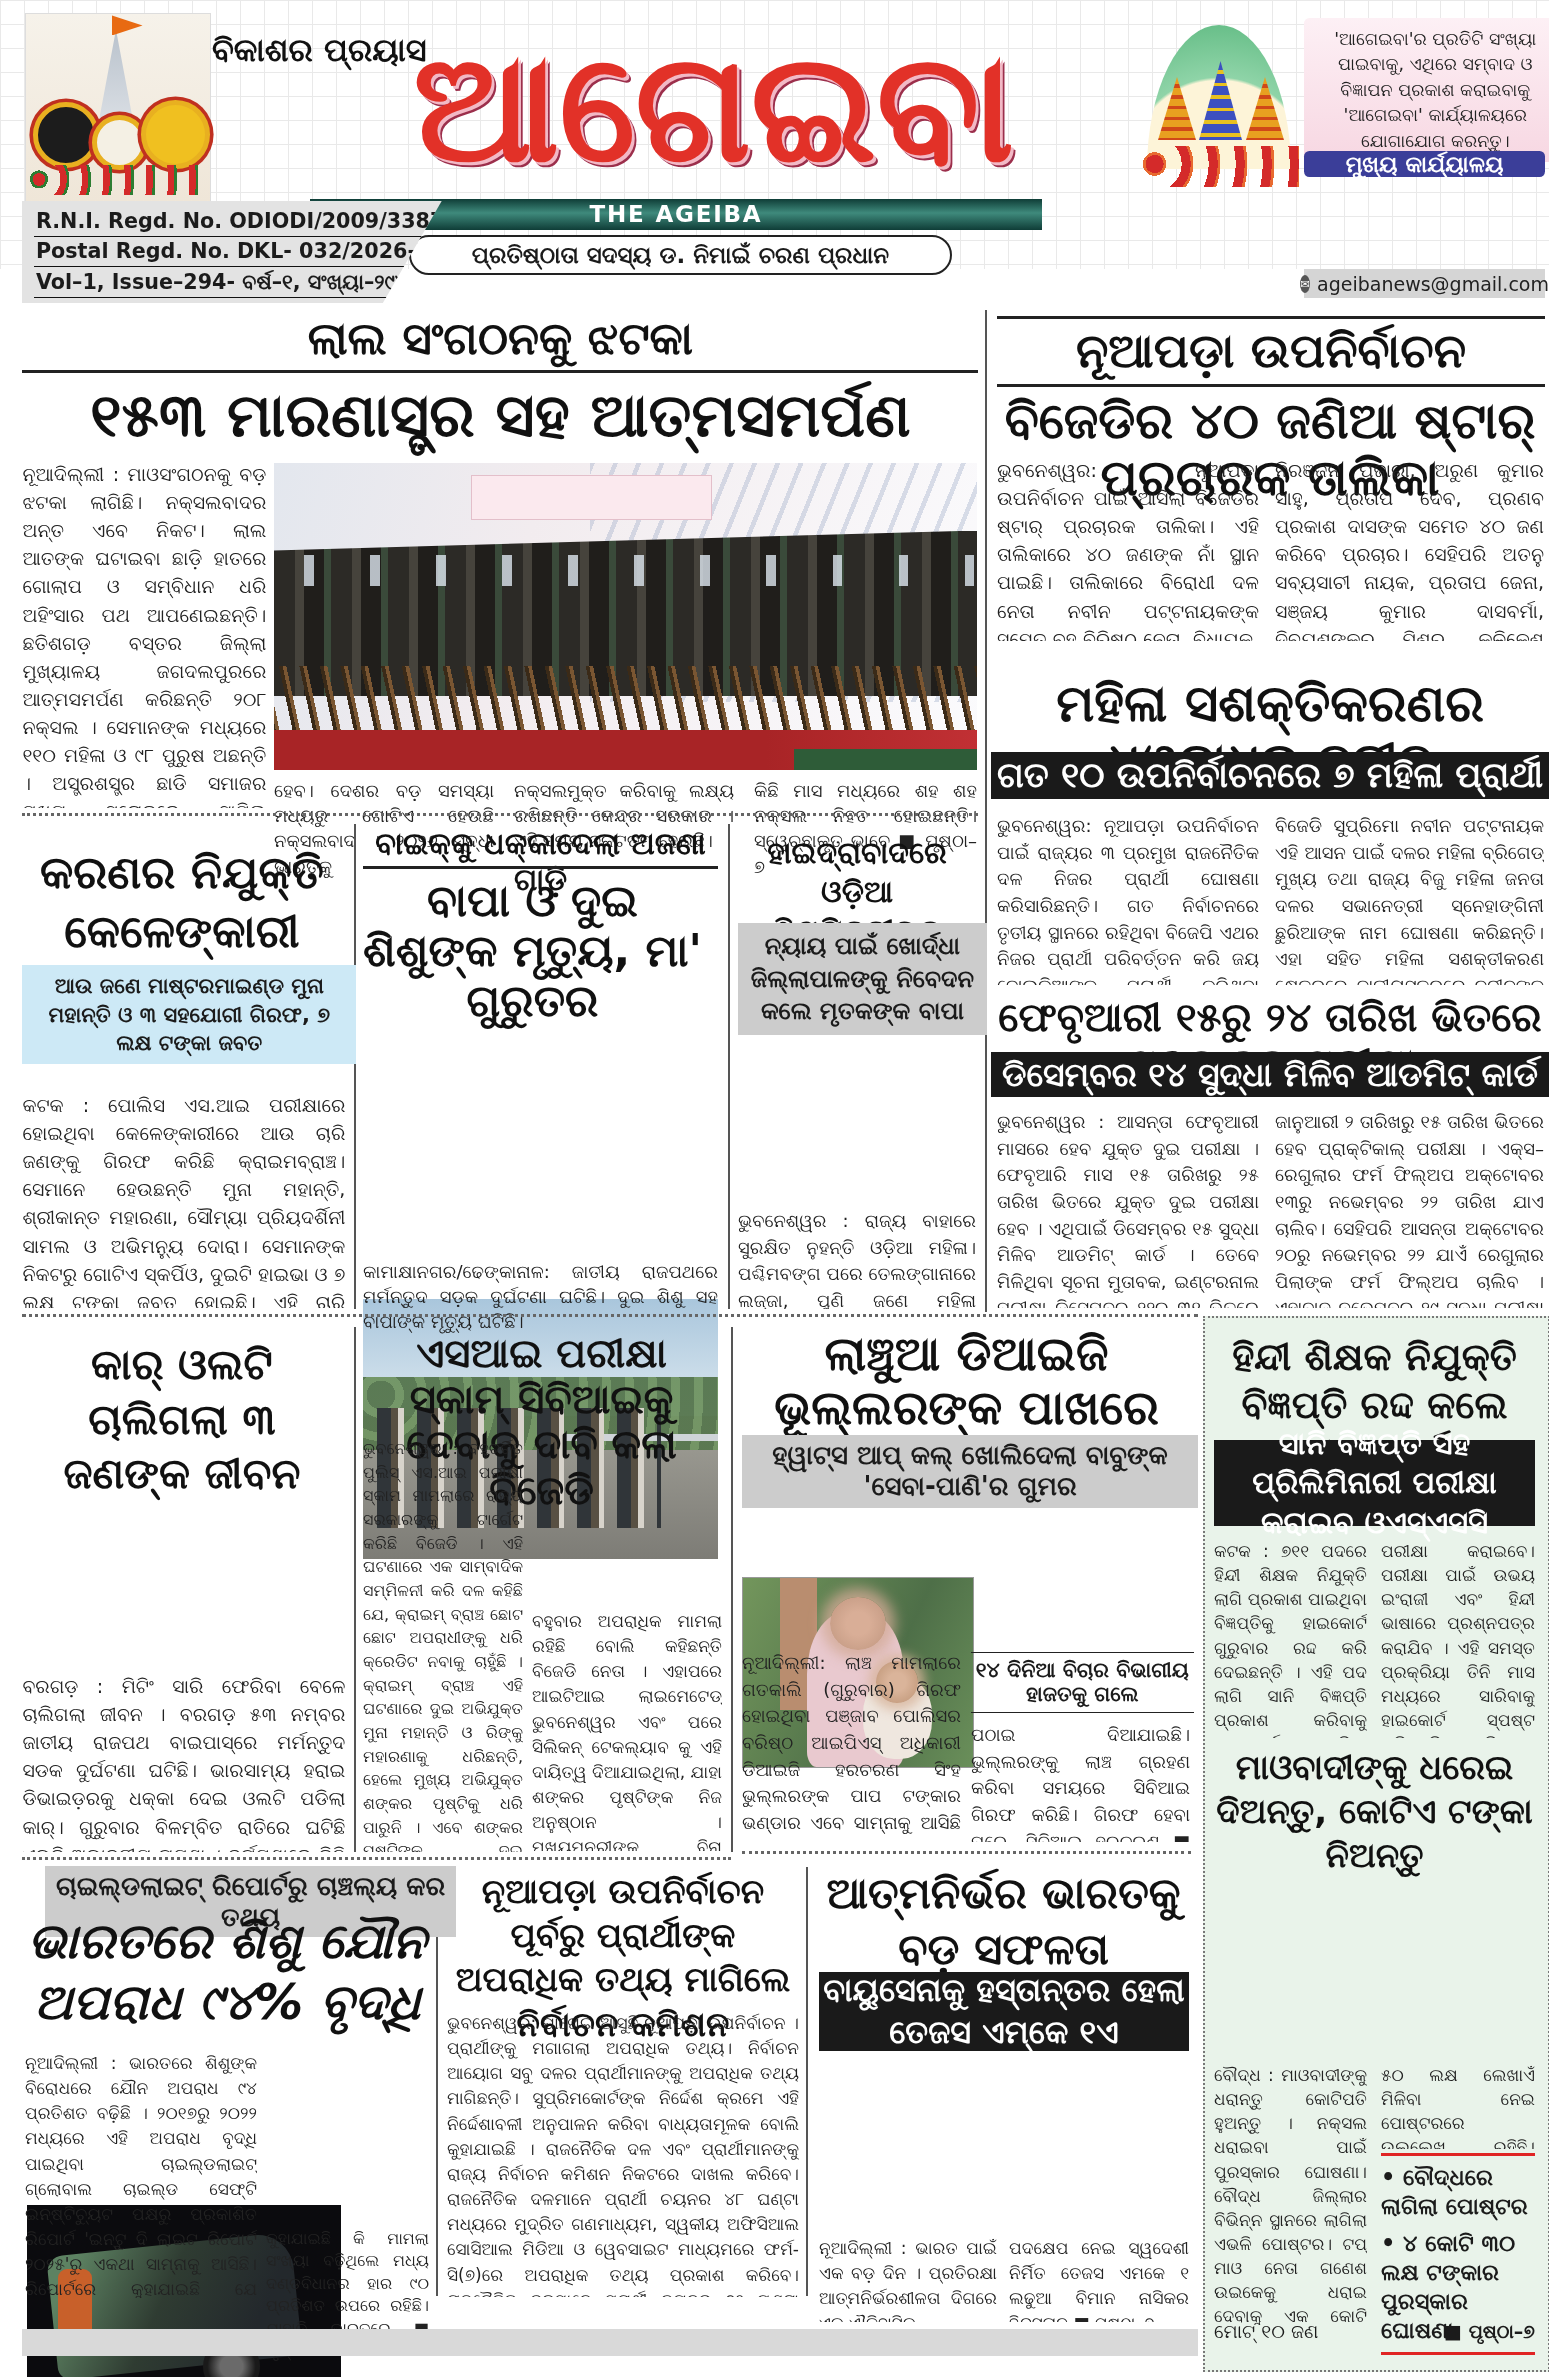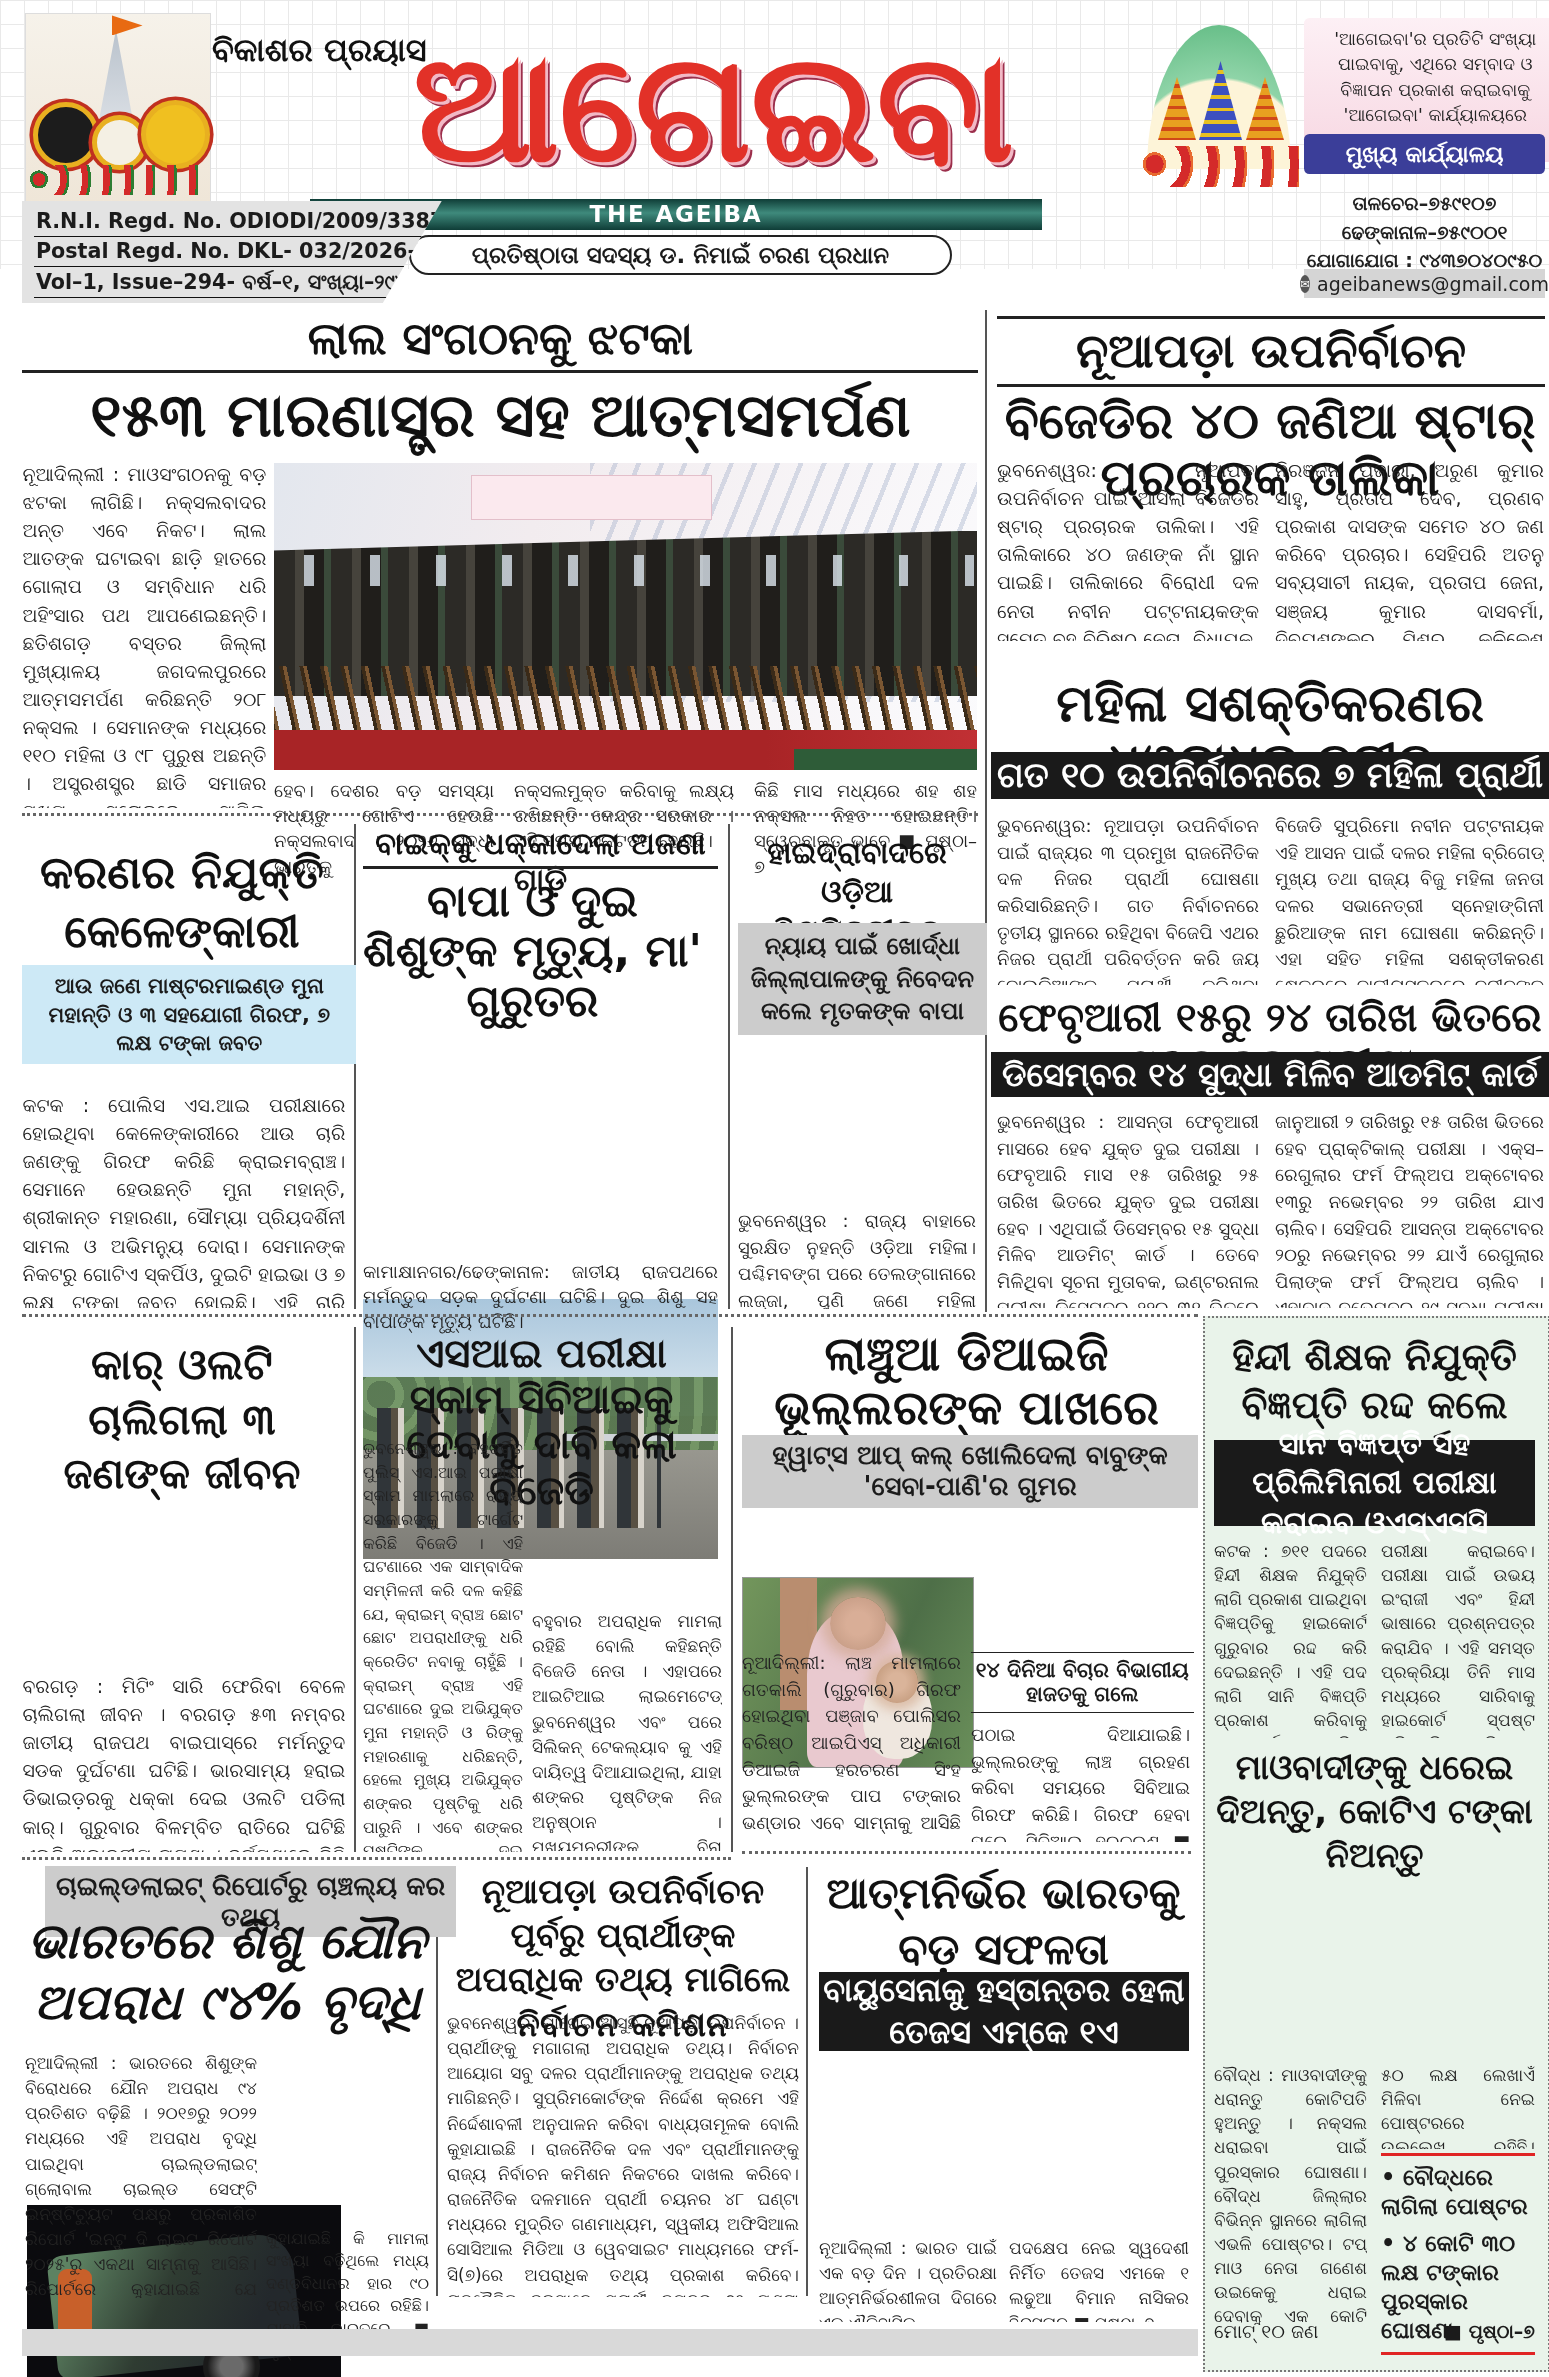--- a/index.html
+++ b/index.html
@@ -70,27 +70,22 @@
     <div class="abs" style="left:5.4px;top:5.4px;width:144px;height:144px;border-radius:50% 50% 0 0/100% 100% 0 0;background:radial-gradient(circle at 50% 100%,#fdf4d8 55%,#8fd4a8 57%,#5cb87f 100%);"></div>
     <div class="abs" style="left:16px;top:57px;width:38px;height:63px;background:repeating-linear-gradient(180deg,#e8a020 0 7.2px,#d04818 7.2px 10.8px);clip-path:polygon(50% 0,100% 100%,0 100%);"></div>
     <div class="abs" style="left:57px;top:41px;width:43px;height:79px;background:repeating-linear-gradient(180deg,#3c50c0 0 9px,#e8c020 9px 12.6px);clip-path:polygon(50% 0,100% 100%,0 100%);"></div>
     <div class="abs" style="left:104px;top:57px;width:38px;height:63px;background:repeating-linear-gradient(180deg,#e8a020 0 7.2px,#d04818 7.2px 10.8px);clip-path:polygon(50% 0,100% 100%,0 100%);"></div>
     <div class="abs" style="left:0;top:126px;width:157px;height:41px;background:repeating-radial-gradient(circle at 12.6px 18px,#d42a2a 0 9px,#e86a30 9px 11.7px,transparent 11.7px 27px);"></div>
   </div>
 
   <div class="abs pink-box" style="left:1304px;top:18px;width:241px;height:126px;padding:9px 10.8px;">
     <div style="font-size:17.5px;line-height:1.45;text-align:center;color:#222;">'ଆଗେଇବା'ର ପ୍ରତିଟି ସଂଖ୍ୟା ପାଇବାକୁ, ଏଥିରେ ସମ୍ବାଦ ଓ ବିଜ୍ଞାପନ ପ୍ରକାଶ କରାଇବାକୁ 'ଆଗେଇବା' କାର୍ଯ୍ୟାଳୟରେ ଯୋଗାଯୋଗ କରନ୍ତୁ।</div>
   </div>
-  <div class="abs blue-band" style="left:1304px;top:134px;width:241px;height:40px;align-items:center;">
+  <div class="abs blue-band" style="left:1304px;top:151px;width:241px;height:26px;align-items:center;">
     <span style="font-size:22.4px;">ମୁଖ୍ୟ କାର୍ଯ୍ୟାଳୟ</span>
-  </div>
-  <div class="abs" style="left:1304px;top:189px;width:241px;text-align:center;font-weight:bold;font-size:19px;line-height:1.5;color:#222;">
-    <div>ତାଳଚେର–୭୫୯୧୦୭</div>
-    <div>ଢେଙ୍କାନାଳ–୭୫୯୦୦୧</div>
-    <div>ଯୋଗାଯୋଗ : ୯୪୩୭୦୪୦୯୫୦</div>
   </div>
   <div class="abs email-band" style="left:1304px;top:269px;width:241px;height:29px;font-size:19px;">
     <span style="width:18px;height:18px;border-radius:50%;background:#555;color:#fff;font-size:11.7px;display:flex;align-items:center;justify-content:center;">✉</span>
     <span>ageibanews@gmail.com</span>
   </div>
 
 
   <div class="abs kicker" style="left:22.4px;top:312px;width:956px;font-size:45px;">ଲାଲ ସଂଗଠନକୁ ଝଟକା</div>
   <div class="abs" style="left:22.4px;top:370px;width:956px;height:2.7px;background:#222;"></div>
   <div class="abs hl center" style="left:22.4px;top:381px;width:956px;font-size:60px;">୧୫୩ ମାରଣାସ୍ତ୍ର ସହ ଆତ୍ମସମର୍ପଣ କଲେ ୨୦୮ ନକ୍ସଲ</div>

